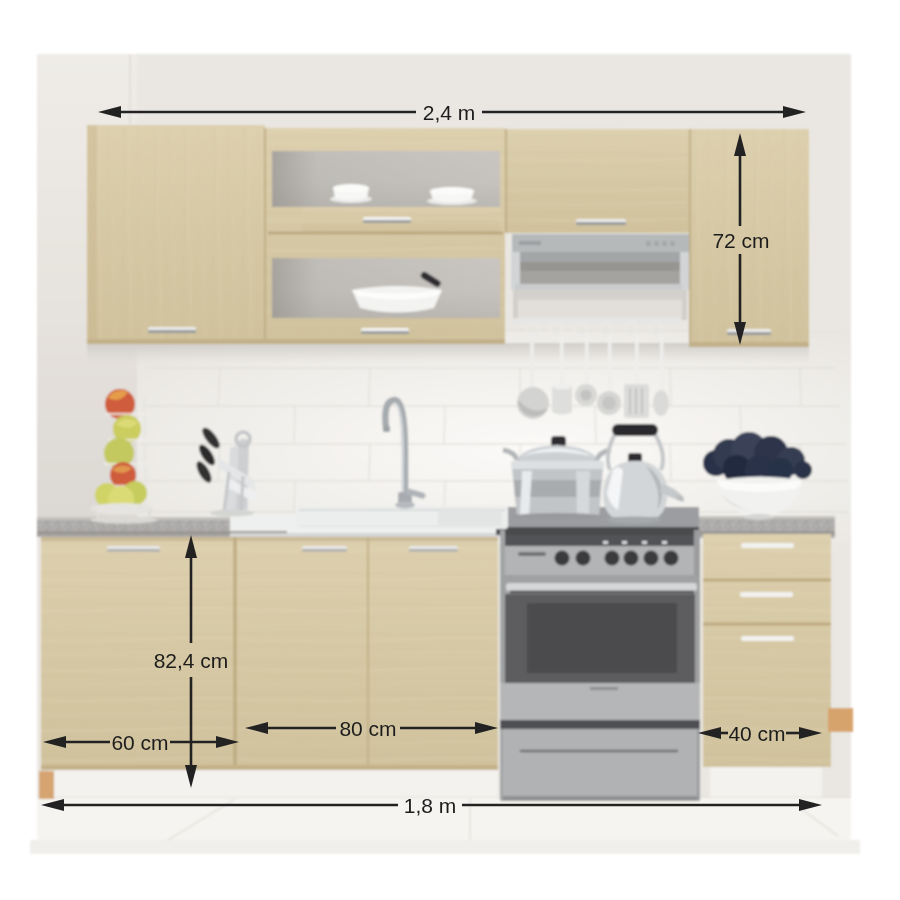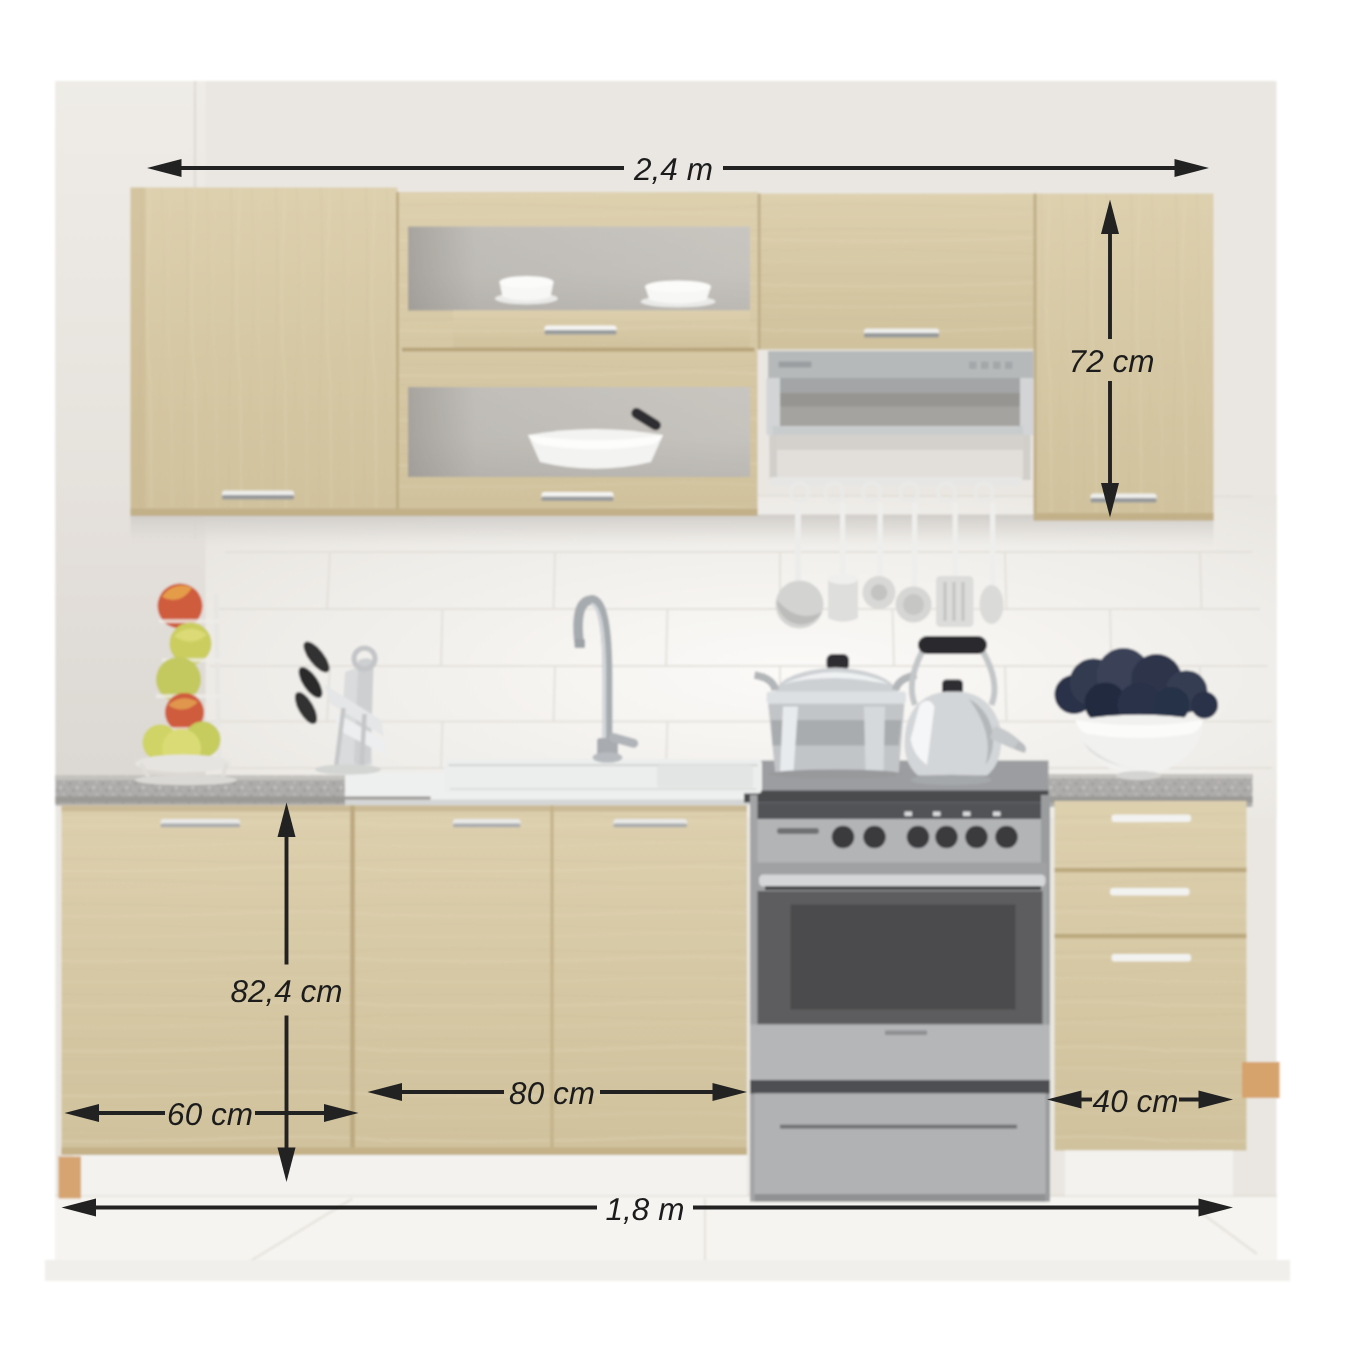--- a/index.html
+++ b/index.html
@@ -1,17 +1,17 @@
 <!DOCTYPE html>
 <html><head>
 <meta charset="utf-8">
 <style>
   html,body{margin:0;padding:0;background:#ffffff;}
   .page{position:relative;width:900px;height:900px;background:#ffffff;overflow:hidden;
-        font-family:"Liberation Sans", sans-serif;font-style:italic;}
+        font-family:"Liberation Sans", sans-serif;}
   svg{position:absolute;left:0;top:0;}
   text{font-family:"Liberation Sans", sans-serif;fill:#1c1c1c;}
 </style>
 </head>
 <body>
 <div class="page">
 <svg width="900" height="900" viewBox="0 0 900 900">
 <defs>
   <linearGradient id="woodg" x1="0" y1="0" x2="0" y2="1">
     <stop offset="0" stop-color="#ddd0ae"></stop>

